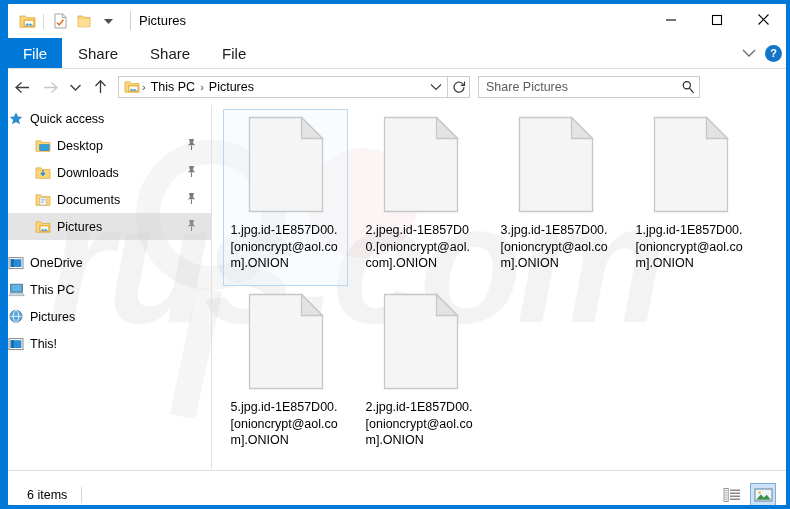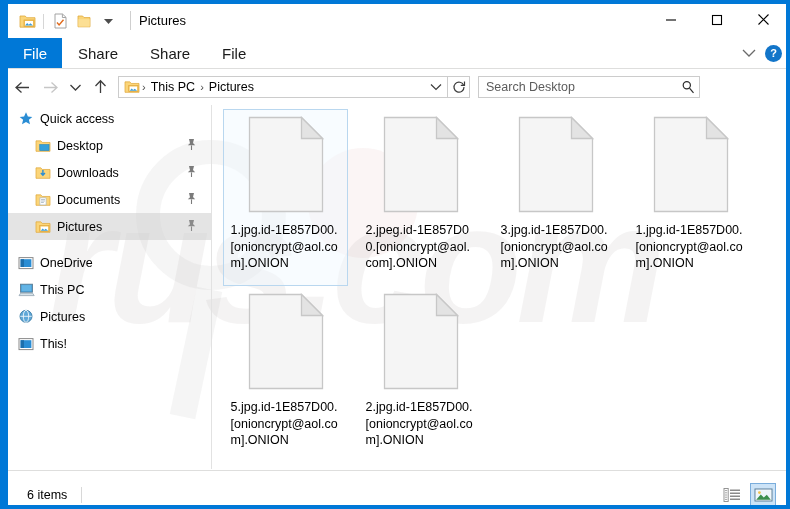--- a/index.html
+++ b/index.html
@@ -283,21 +283,20 @@
     position: absolute;
     left: 204px; top: 0;
     width: 574px; height: 364px;
     background: transparent;
   }
 
   .navitem {
     height: 27px;
     display: flex;
     align-items: center;
-    padding-left: 10px;
     box-sizing: border-box;
     position: relative;
   }
   .navitem.selected { background: #cce8ff00; }
   .navitem.selected { background: rgba(205,205,205,0.55); }
   .navitem .nav-icon {
     width: 22px;
     display: flex;
     align-items: center;
     justify-content: flex-start;
@@ -522,21 +521,21 @@
       </span>
     </div>
     <div class="refresh-btn">
       <svg width="14" height="14" viewBox="0 0 14 14">
         <path d="M11.6 5.2A5 5 0 1 0 12 7" fill="none" stroke="#3c3c3c" stroke-width="1.2"></path>
         <path d="M12.5 1.6V5.4H8.8" fill="none" stroke="#3c3c3c" stroke-width="1.2"></path>
       </svg>
     </div>
 
     <div class="searchbox">
-      <span class="ph">Search Desktop</span>
+      <span class="ph">Share Pictures</span>
       <span style="display:flex;align-items:center;">
         <svg width="14" height="14" viewBox="0 0 14 14">
           <circle cx="5.8" cy="5.3" r="3.6" fill="none" stroke="#2b2b2b" stroke-width="1.2"></circle>
           <path d="M8.5 8.2l4 4.6" stroke="#2b2b2b" stroke-width="1.2" fill="none"></path>
         </svg>
       </span>
     </div>
   </div>
 
   <div id="content">

